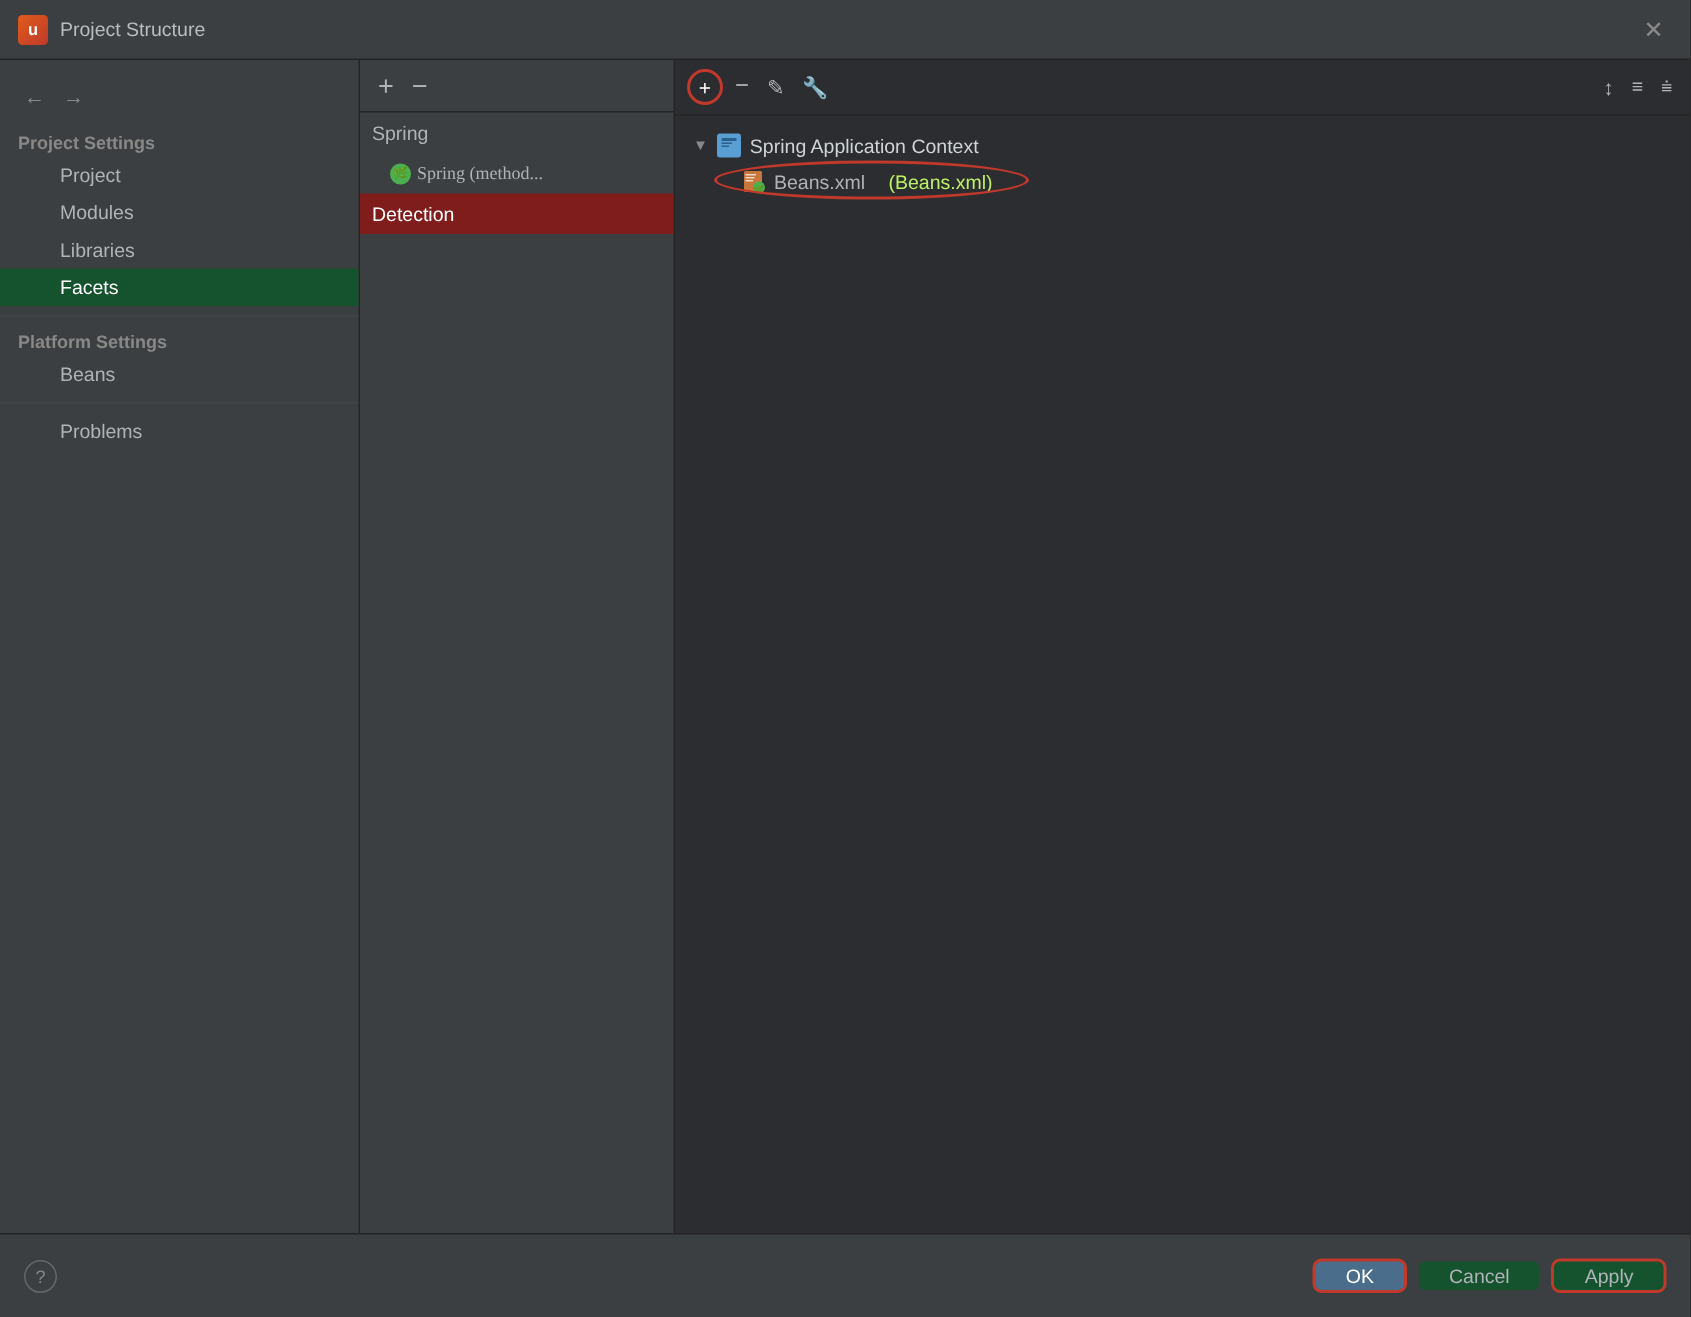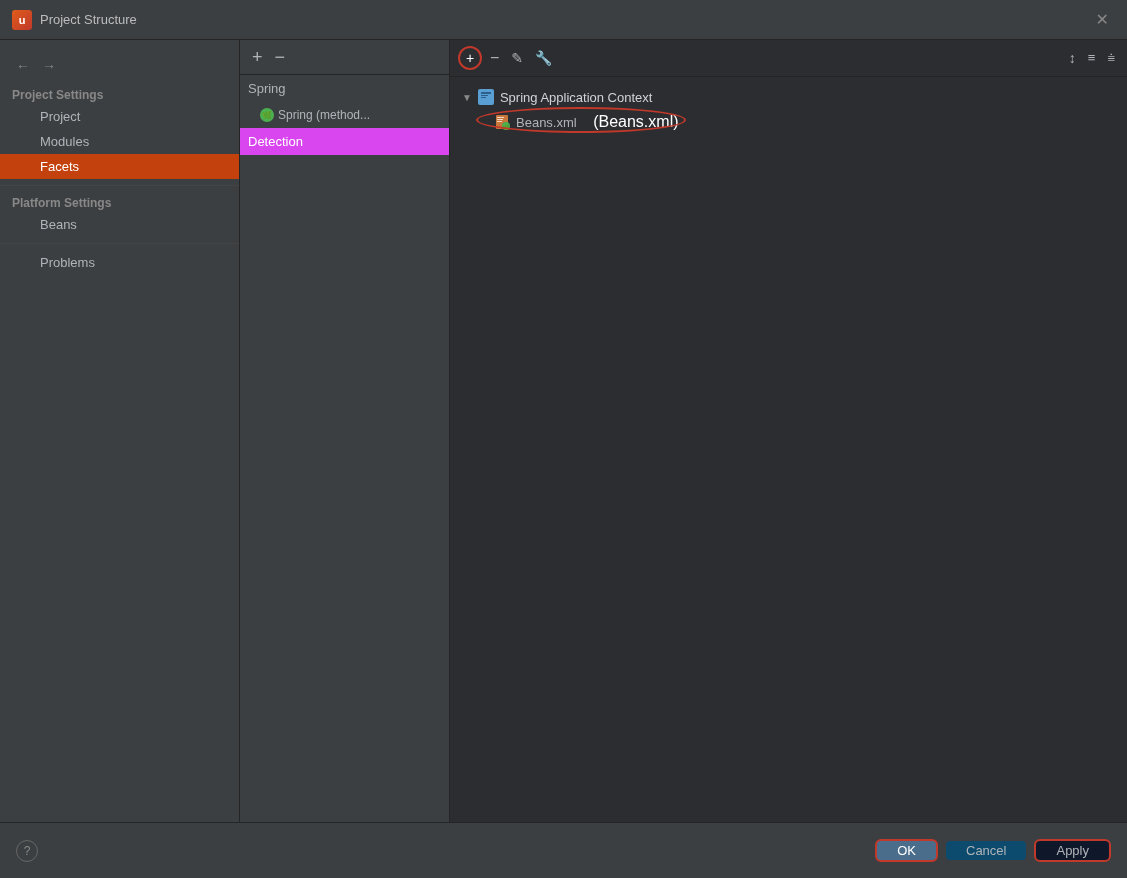--- a/index.html
+++ b/index.html
@@ -80,21 +80,21 @@
       font-weight: 600;
       text-transform: none;
     }
     .nav-item {
       padding: 5px 12px 5px 40px;
       cursor: pointer;
       color: #b0b4b8;
       font-size: 13px;
     }
     .nav-item.active {
-      background: #c2410c;
+      background: #14532d;
       color: #ffffff;
     }
     .nav-divider {
       height: 1px;
       background: #444;
       margin: 6px 0;
     }
 
     
     .middle-panel {
@@ -130,21 +130,21 @@
     }
     .middle-list-item {
       padding: 6px 8px;
       cursor: pointer;
       color: #b0b4b8;
       font-size: 13px;
       display: flex;
       align-items: center;
       gap: 4px;
     }
-    .middle-list-item.selected { background: #d946ef; color: #fff; }
+    .middle-list-item.selected { background: #7f1d1d; color: #fff; }
     .spring-icon {
       width: 14px;
       height: 14px;
       background: #4caf50;
       border-radius: 50%;
       display: flex; align-items: center; justify-content: center;
       font-size: 8px;
       flex-shrink: 0;
     }
 
@@ -215,22 +215,22 @@
       width: 16px;
       height: 16px;
       flex-shrink: 0;
       display: flex; align-items: center; justify-content: center;
     }
     .beans-xml-text {
       color: #b0b4b8;
       font-size: 13px;
     }
     .beans-xml-filename {
-      color: #ffffff;
-      font-size: 16px;
+      color: #bef264;
+      font-size: 13px;
     }
 
     
     .bottom-bar {
       height: 56px;
       background: #3c3f41;
       border-top: 1px solid #252525;
       display: flex;
       align-items: center;
       padding: 0 16px;
@@ -259,25 +259,25 @@
       border: none;
       outline: none;
     }
     .btn-ok {
       background: #4a6d8c;
       color: #fff;
       border: 2px solid #c0392b;
       border-radius: 6px;
     }
     .btn-cancel {
-      background: #0c4a6e;
+      background: #14532d;
       color: #b0b4b8;
     }
     .btn-apply {
-      background: #0f172a;
+      background: #14532d;
       color: #b0b4b8;
       border: 2px solid #c0392b;
       border-radius: 6px;
     }
   </style>
 </head>
 <body>
 
 <div class="title-bar">
   <div class="title-bar-left">
@@ -296,20 +296,23 @@
     </div>
 
     <div class="section-header">Project Settings</div>
 
     <div class="nav-item">
       <span>Project</span>
     </div>
     <div class="nav-item">
       <span>Modules</span>
     </div>
+    <div class="nav-item">
+      <span>Libraries</span>
+    </div>
     <div class="nav-item active">
       <span>Facets</span>
     </div>
 
     <div class="nav-divider"></div>
 
     <div class="section-header">Platform Settings</div>
 
     <div class="nav-item">
       <span>Beans</span>
@@ -327,21 +330,21 @@
       <span class="toolbar-btn" style="font-size:18px;">+</span>
       <span class="toolbar-btn" style="font-size:18px;">−</span>
     </div>
 
     <div class="middle-list-item">
       <span>Spring</span>
     </div>
 
     <div class="middle-list-item" style="padding-left: 20px;">
       <span class="spring-icon">🌿</span>
-      <span style="font-size:12px;">Spring (method...</span>
+      <span style="font-size:12px;font-family:Liberation Serif, serif;">Spring (method...</span>
     </div>
 
     <div class="middle-list-item selected">
       <span>Detection</span>
     </div>
   </div>
 
   <div class="right-panel">
     <div class="right-toolbar">
 

